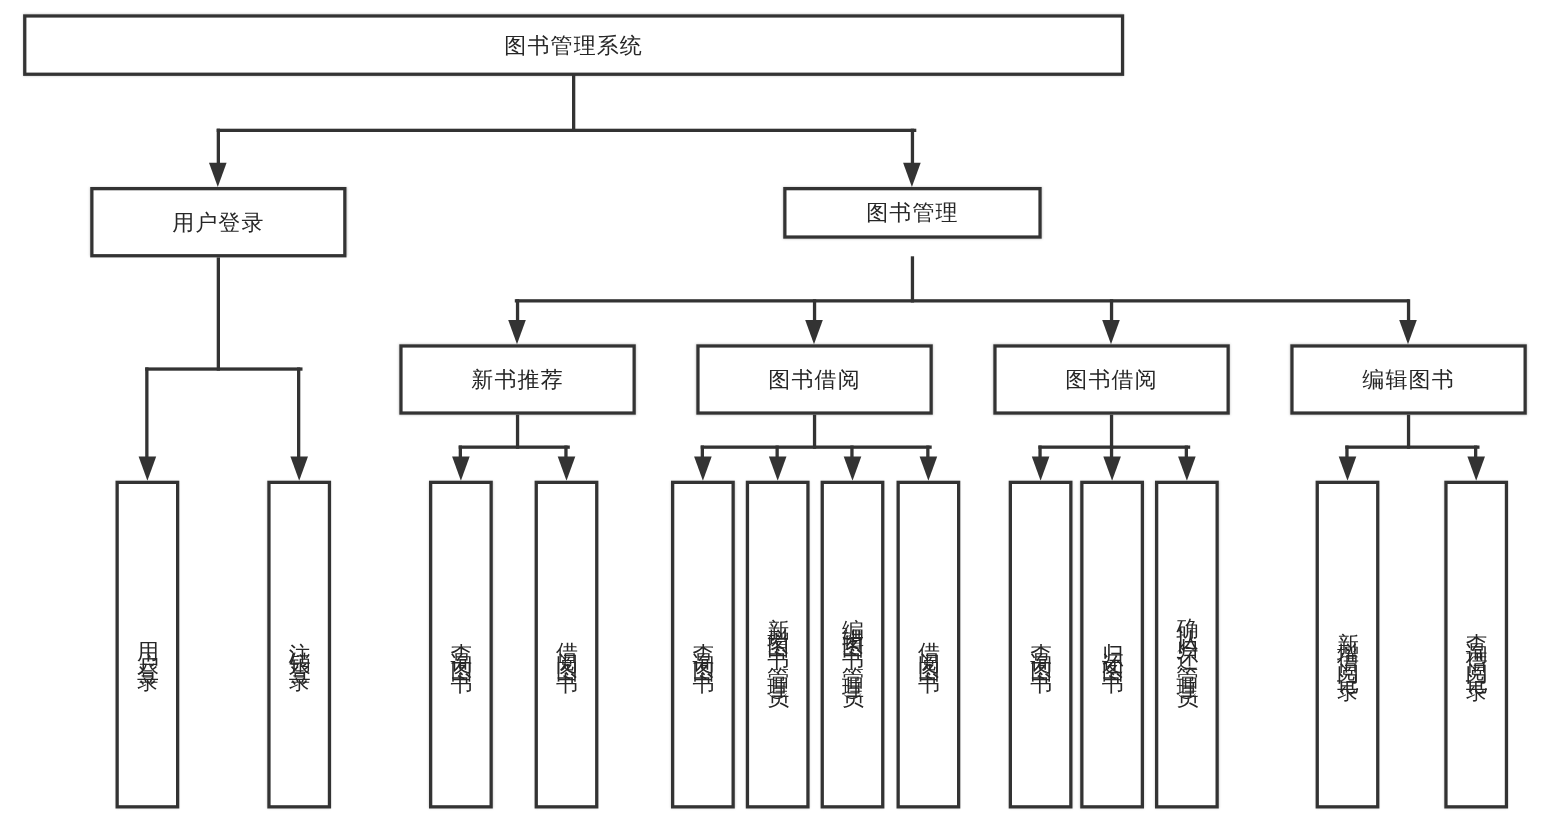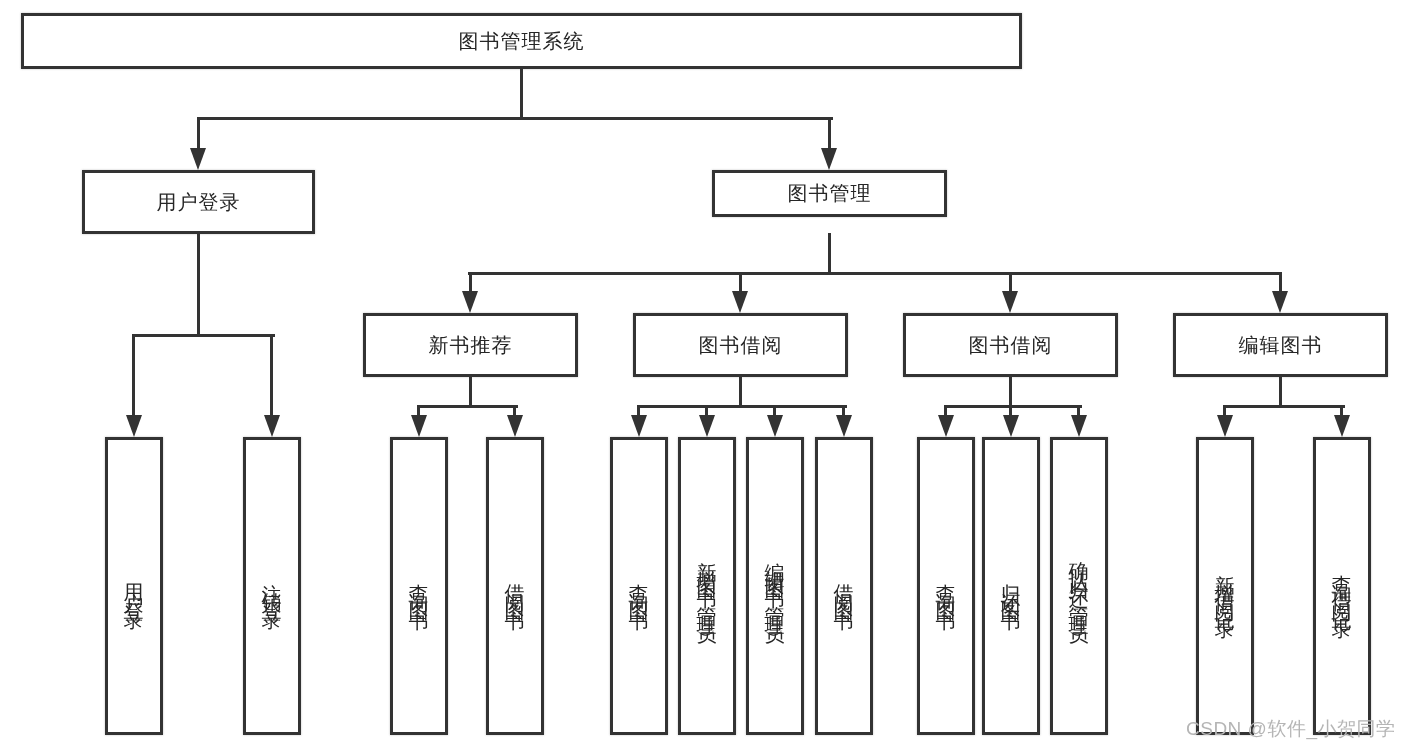--- a/index.html
+++ b/index.html
@@ -168,15 +168,14 @@
     <span class="vtext">确认归还（管理员）</span>
   </div>
 
   <div class="box v" style="left:1196px;top:437px">
     <span class="vtext">新增借阅记录</span>
   </div>
   <div class="box v" style="left:1313px;top:437px">
     <span class="vtext">查询借阅记录</span>
   </div>
 
-  <div class="watermark">CSDN @软件_小贺同学</div>
 
 </div>
 
 </body></html>

